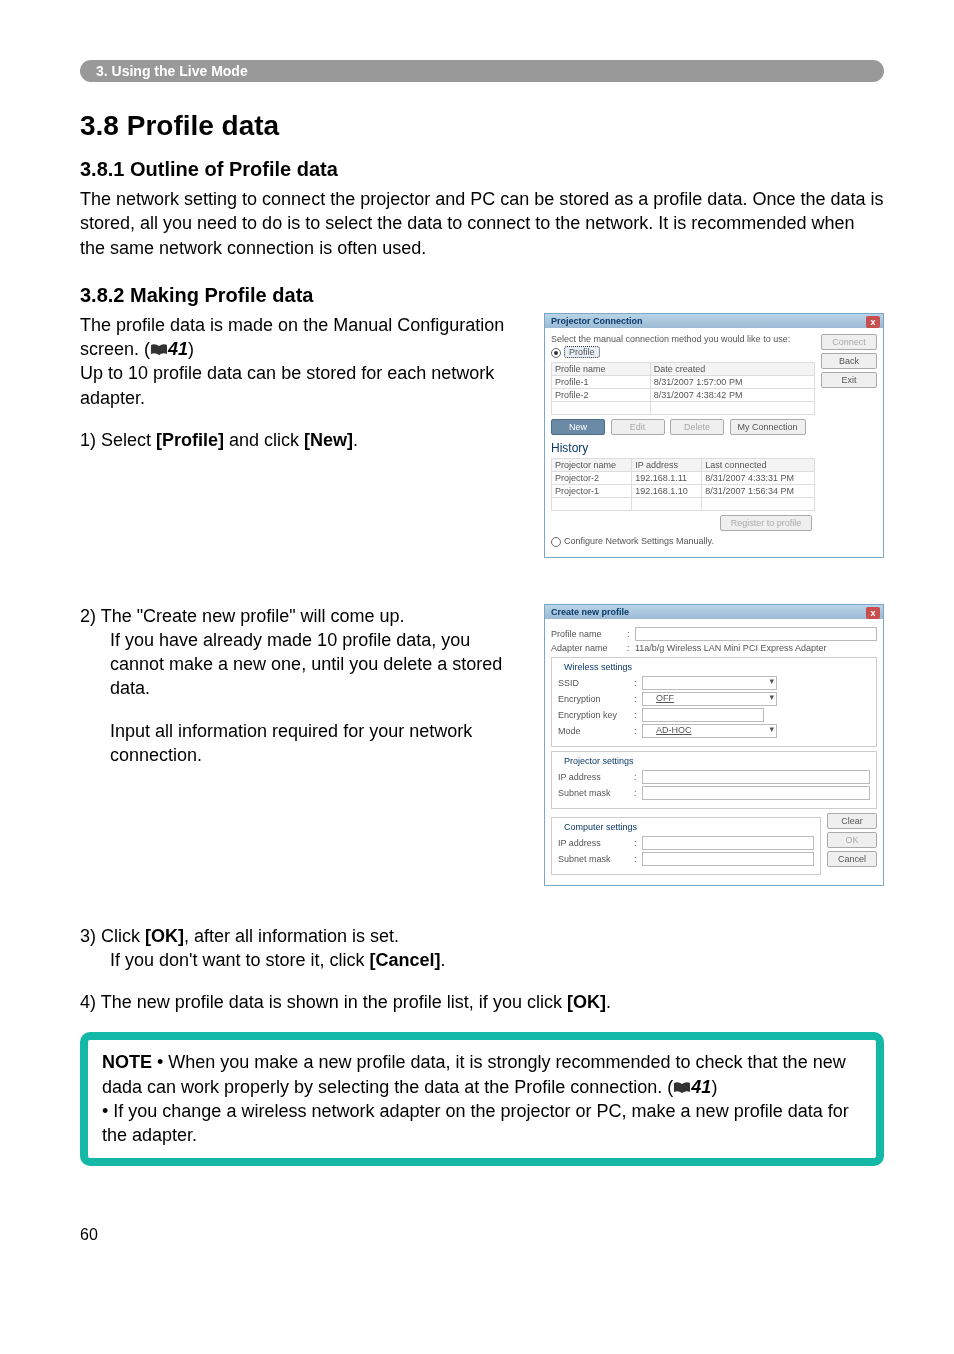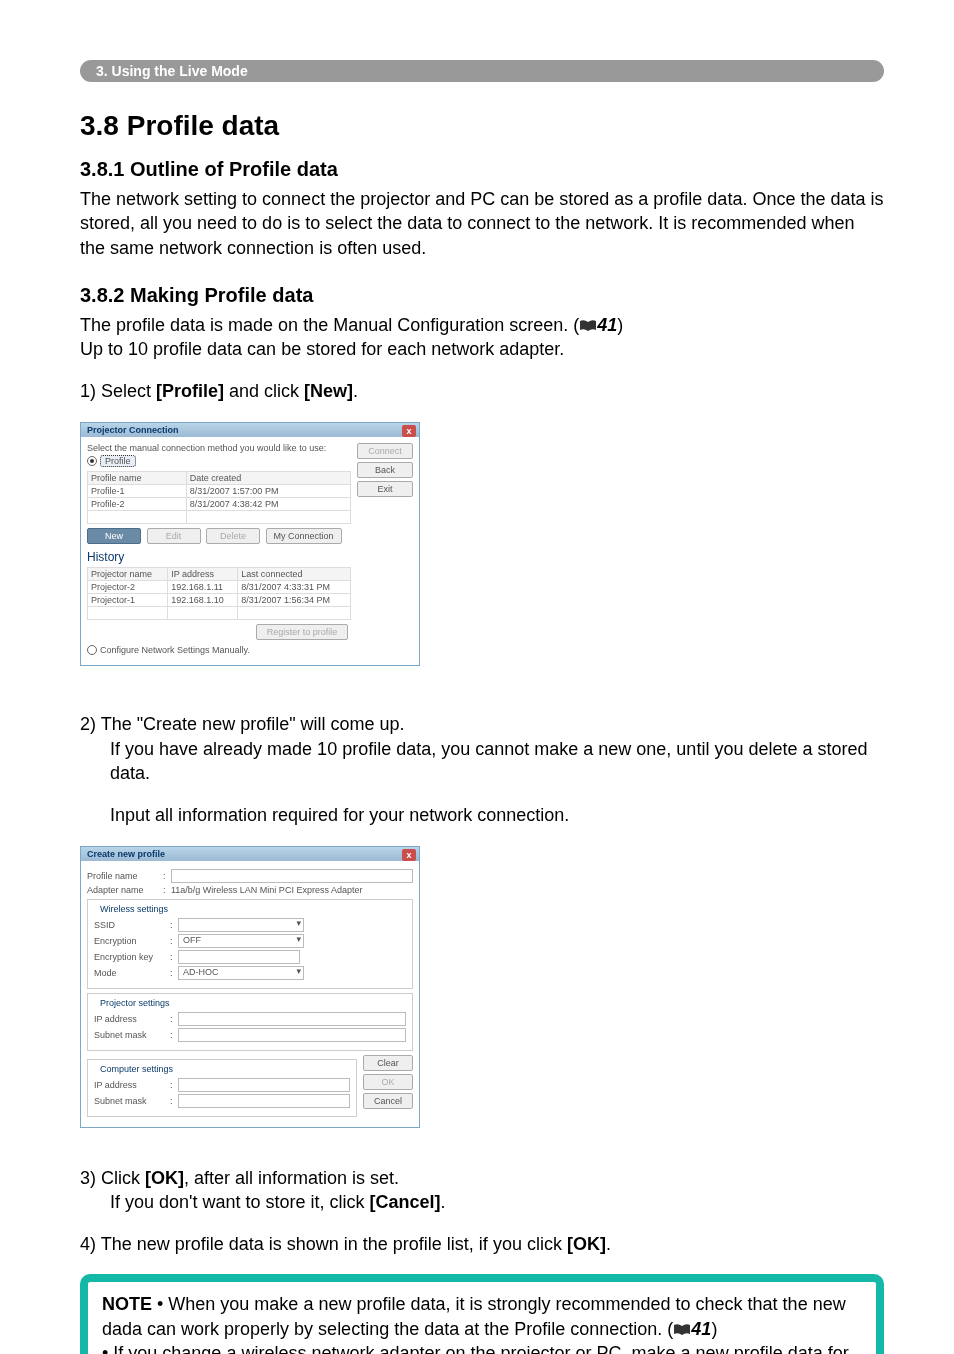--- a/index.html
+++ b/index.html
@@ -37,21 +37,20 @@
     line-height: 1.35;
     margin: 0 0 24px 0;
   }
   .section-3-8-2 {
     margin-top: 4px;
   }
   .row-flex {
     display: flex;
     align-items: flex-start;
     gap: 18px;
-    flex-direction: column;
   }
   .col-left {
     flex: 1;
     font-size: 18px;
     line-height: 1.35;
   }
   .col-right {
     width: 340px;
     flex-shrink: 0;
   }
@@ -140,21 +139,21 @@
   .group-title { color:#0a3a6a; font-size:12px; }
   .fieldish {
     display:flex; align-items:center; margin:2px 0;
   }
   .fieldish .lbl { width:76px; }
   .fieldish .colon { width:8px;}
   .fieldish .fake-input {
     flex:1; height:12px; border:1px solid #bbb; background:#fff;
   }
   .fieldish .fake-sel {
-    width:120px; height:12px; border:1px solid #bbb; background:#fff; position:relative; padding-left:4px; color:#555;
+    width:120px; height:12px; border:1px solid #bbb; background:#fff; position:relative; padding-left:13px; color:#555;text-decoration:underline;
   }
   .fieldish .fake-sel::after{
     content:"▾"; position:absolute; right:2px; top:-1px; font-size:9px; color:#555;
   }
   .fieldset {
     border:1px solid #ccc; padding:4px 6px 6px 6px; margin:4px 0;
   }
   .legend { color:#0a3a6a; font-size:9px; margin:-9px 0 2px 3px; background:#fff; display:inline-block; padding:0 3px;}
   .side-btn-col {
     float:right; width:50px;

